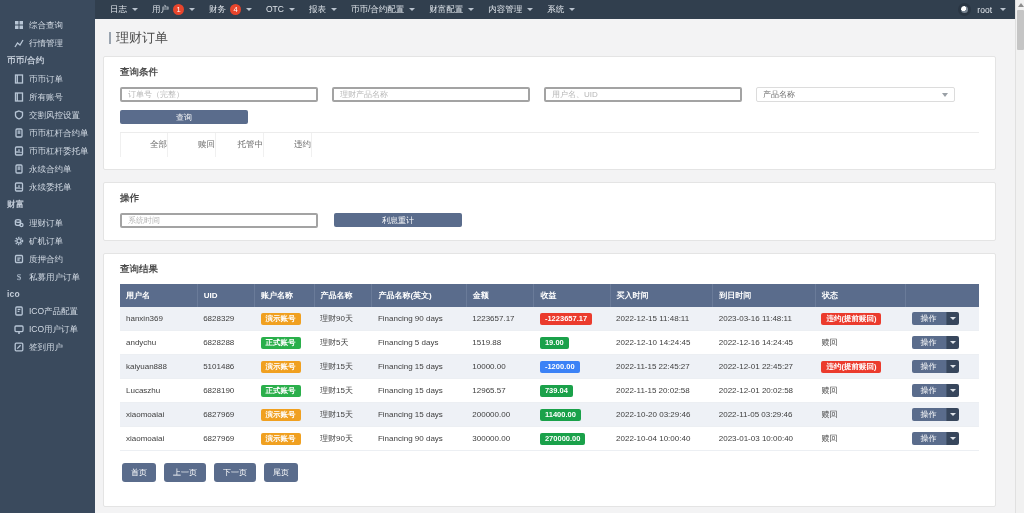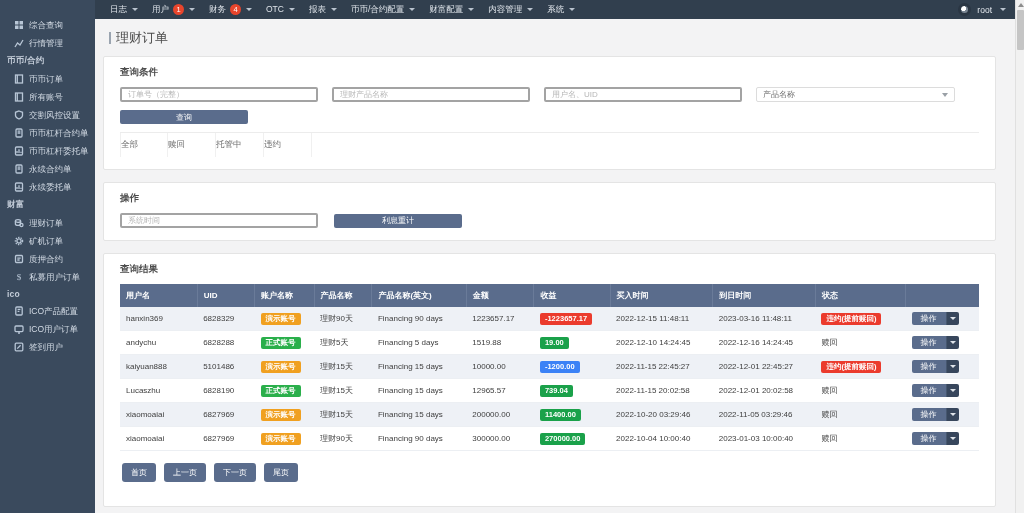--- a/index.html
+++ b/index.html
@@ -227,28 +227,28 @@
     display: flex;
     border-top: 1px solid #ececec;
     margin: 8px 0 0 0;
     padding-top: 0;
   }
   .tab {
     font-size: 8.5px;
     color: #6e6e6e;
     padding: 6px 0;
     width: 48px;
-    text-align: left;
+    text-align: right;
     cursor: pointer;
     border-right: 1px solid #f0f0f0;
   }
   .tab:first-child { border-left: 1px solid #f0f0f0; }
 
   .op-row {
-    display: flex; gap: 16px; align-items: center;
+    display: flex; gap: 16px; align-items: flex-start;
   }
   .inp-time { width: 198px; }
 
   
   table.grid {
     width: 100%;
     border-collapse: collapse;
     font-size: 8px;
   }
   table.grid thead th {

